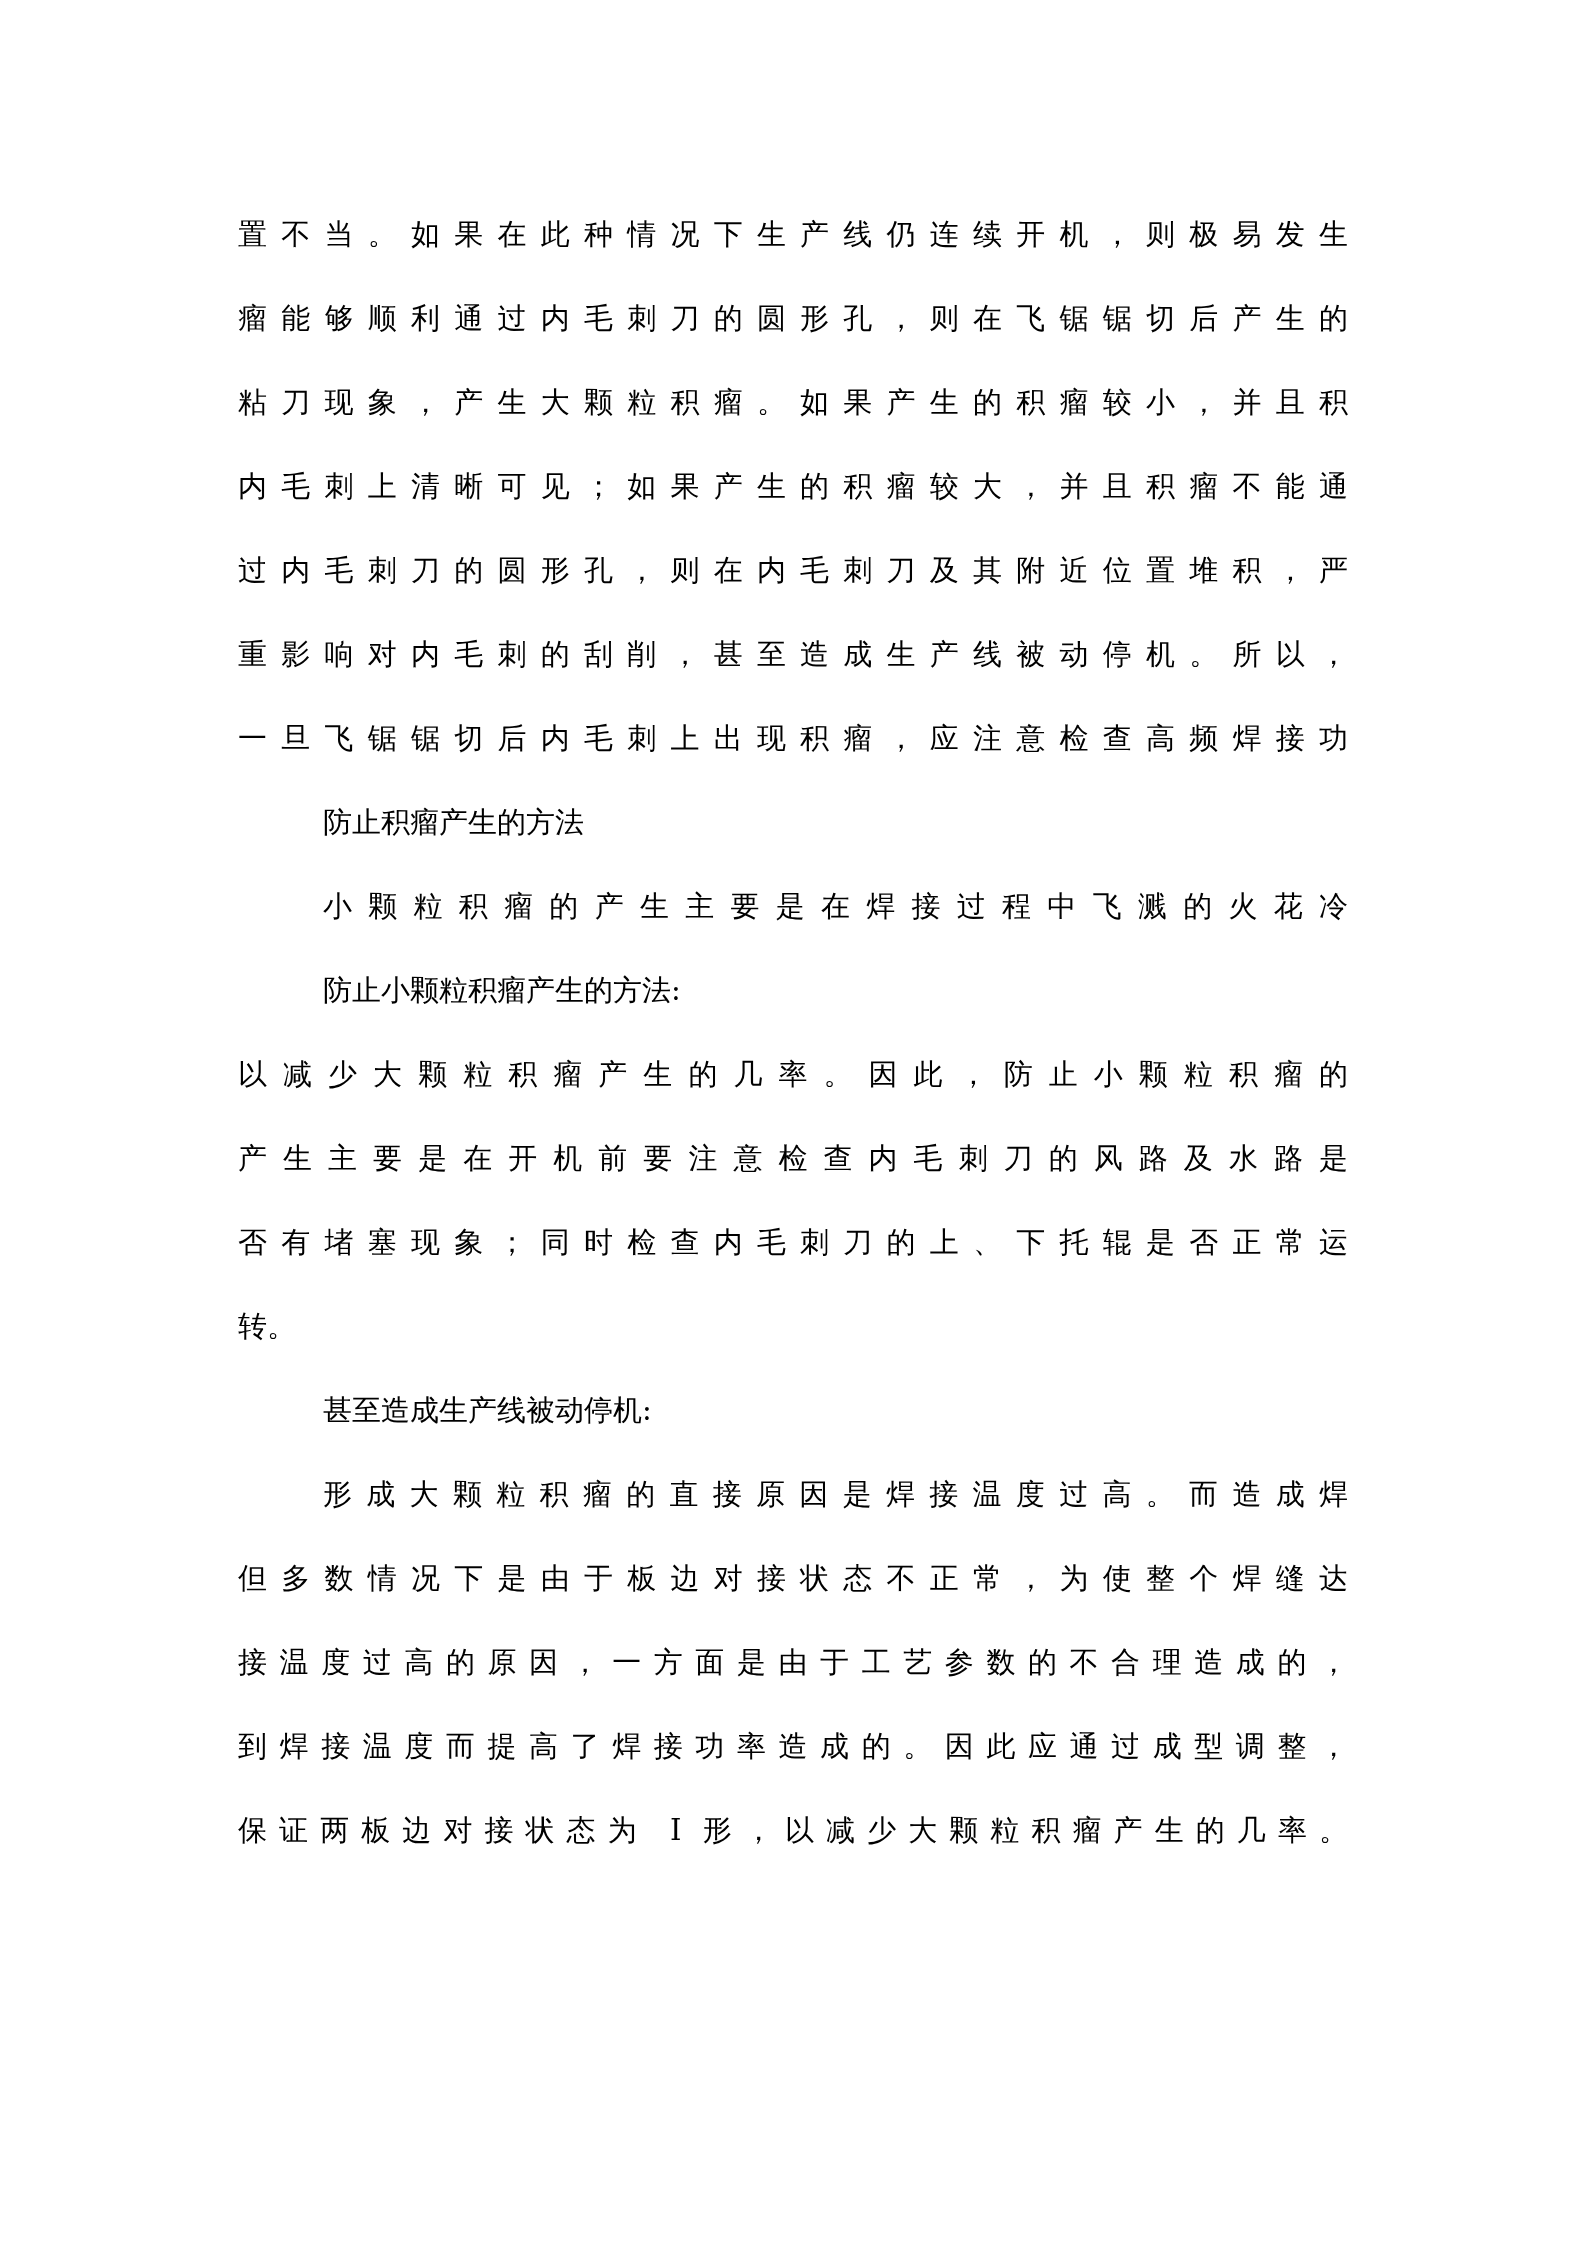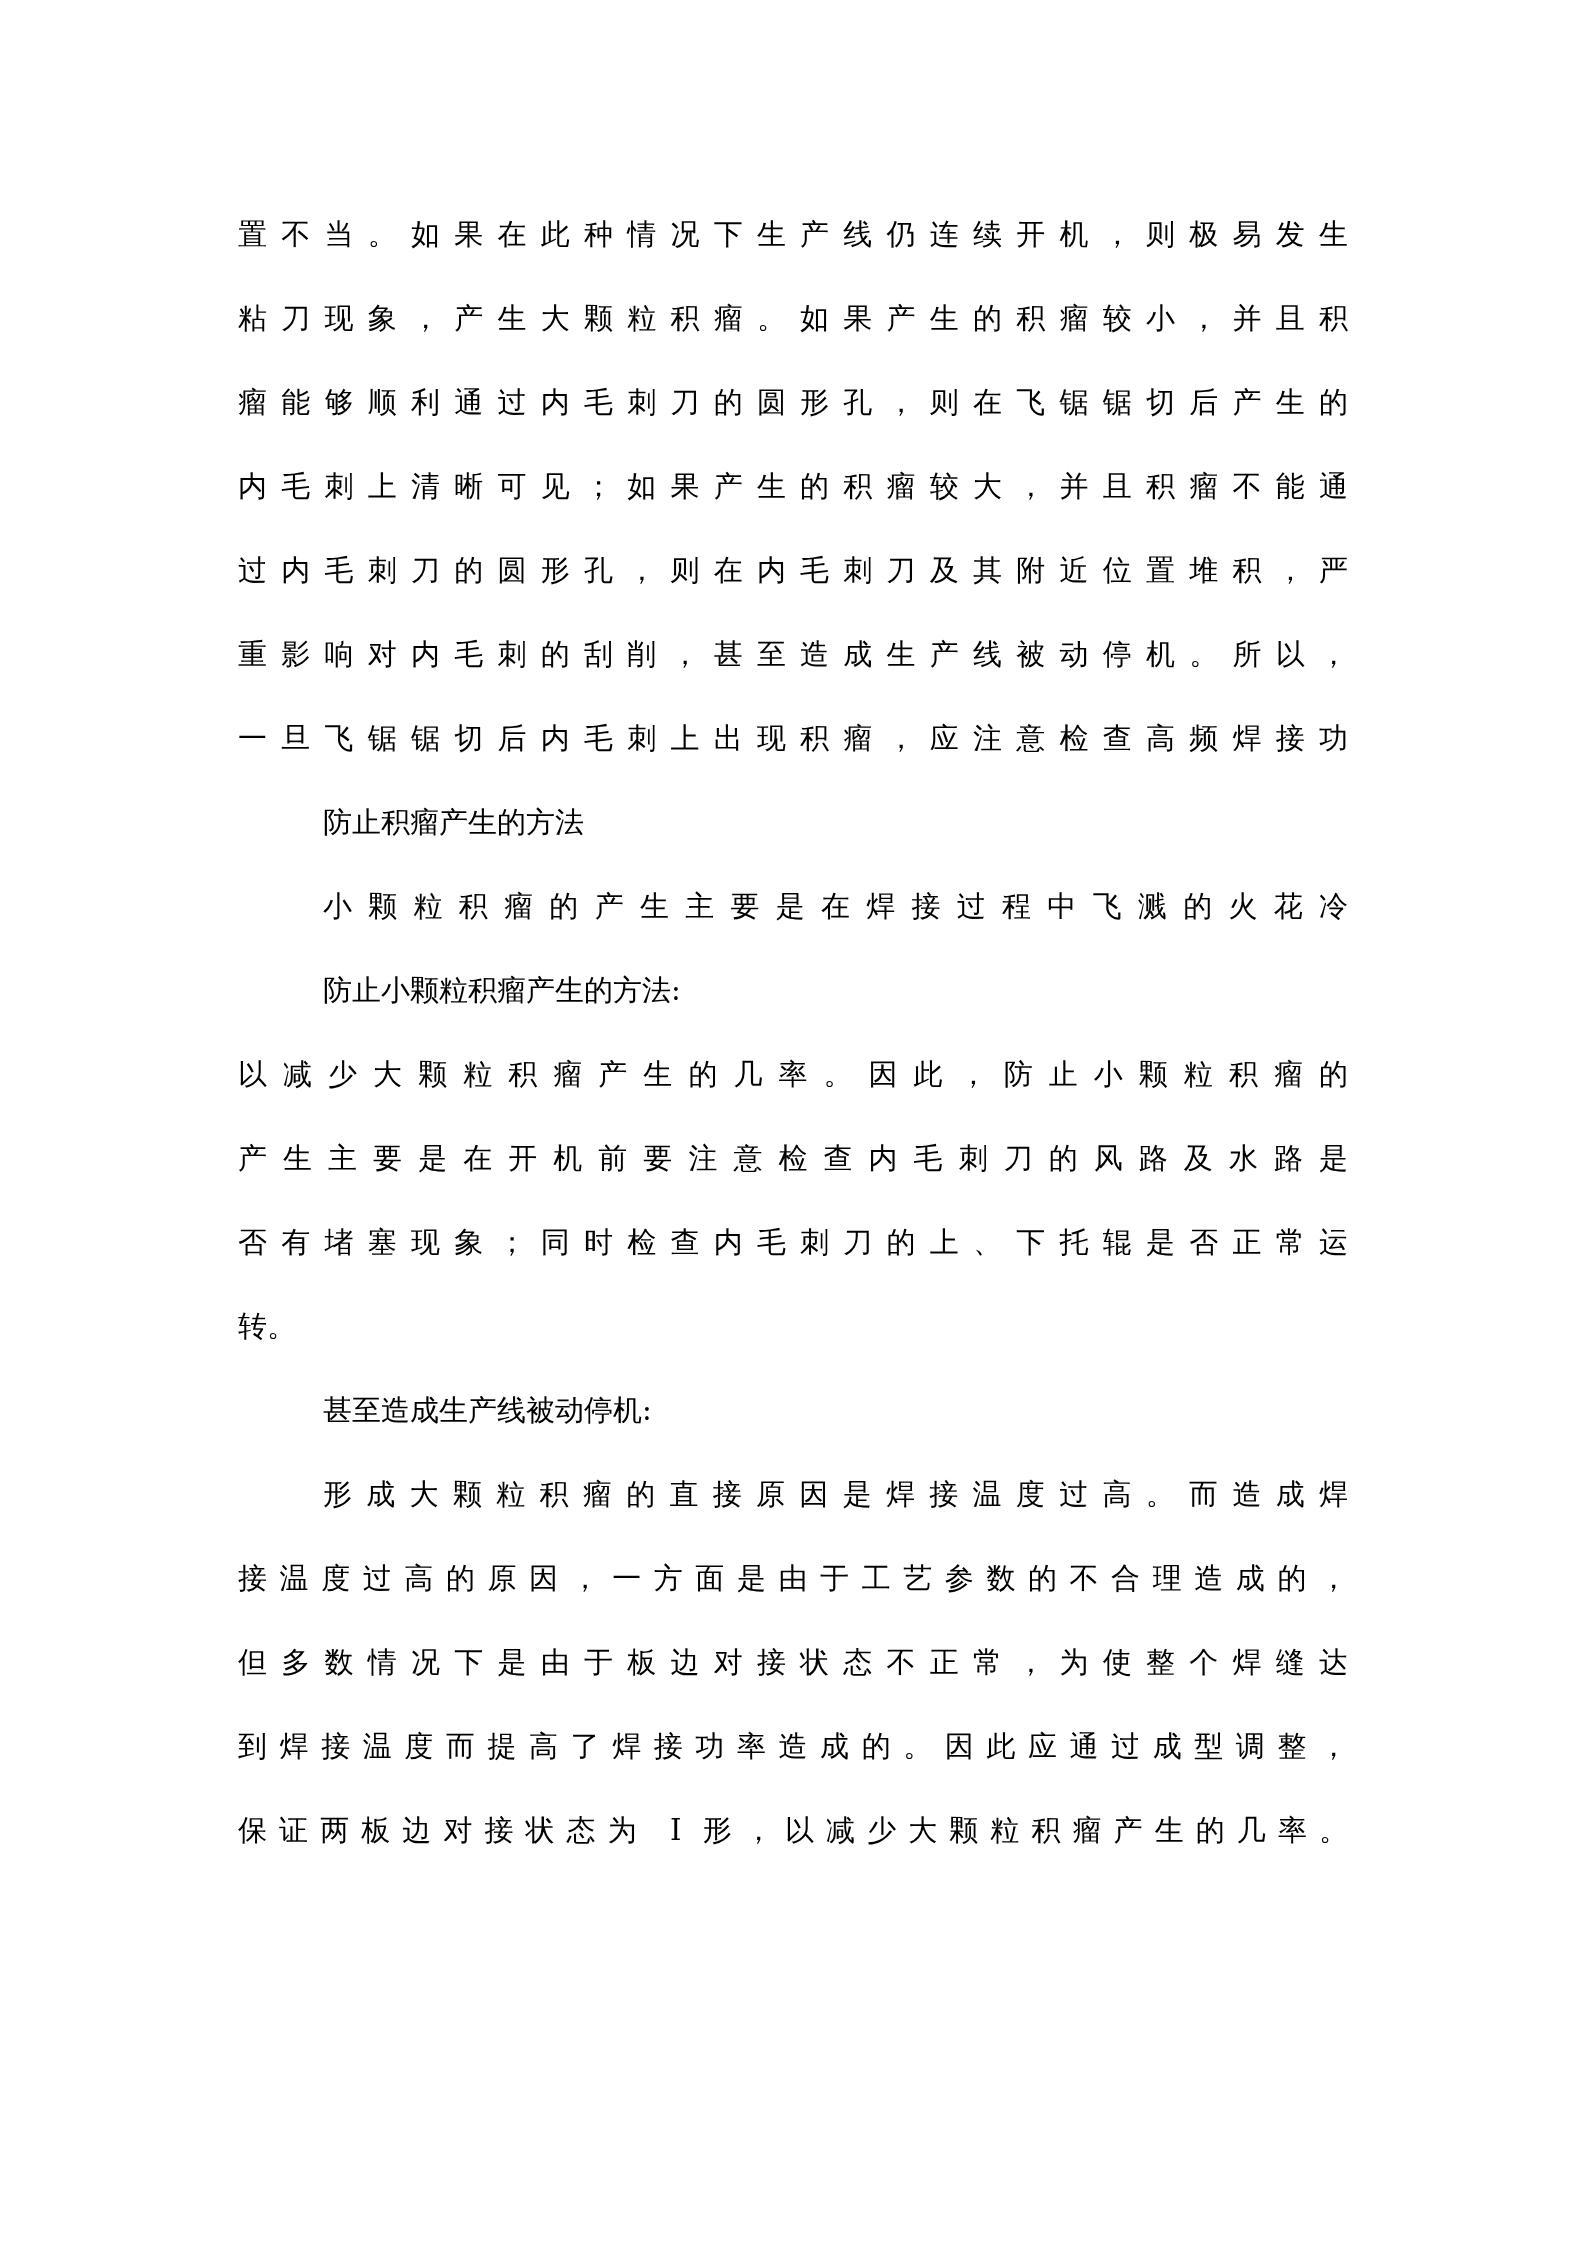--- a/index.html
+++ b/index.html
@@ -38,32 +38,32 @@
   }
   .bold {
     font-weight: normal;
   }
 </style>
 </head>
 <body>
 
 <div class="page">
   <p class="line justify">置不当。如果在此种情况下生产线仍连续开机，则极易发生</p>
+  <p class="line justify">瘤能够顺利通过内毛刺刀的圆形孔，则在飞锯锯切后产生的</p>
   <p class="line justify">粘刀现象，产生大颗粒积瘤。如果产生的积瘤较小，并且积</p>
-  <p class="line justify">瘤能够顺利通过内毛刺刀的圆形孔，则在飞锯锯切后产生的</p>
   <p class="line justify">内毛刺上清晰可见；如果产生的积瘤较大，并且积瘤不能通</p>
   <p class="line justify">过内毛刺刀的圆形孔，则在内毛刺刀及其附近位置堆积，严</p>
   <p class="line justify">重影响对内毛刺的刮削，甚至造成生产线被动停机。所以，</p>
   <p class="line justify">一旦飞锯锯切后内毛刺上出现积瘤，应注意检查高频焊接功</p>
   <p class="line indent bold">防止积瘤产生的方法</p>
   <p class="line indent justify">小颗粒积瘤的产生主要是在焊接过程中飞溅的火花冷</p>
   <p class="line indent">防止小颗粒积瘤产生的方法:</p>
   <p class="line justify">以减少大颗粒积瘤产生的几率。因此，防止小颗粒积瘤的</p>
   <p class="line justify">产生主要是在开机前要注意检查内毛刺刀的风路及水路是</p>
   <p class="line justify">否有堵塞现象；同时检查内毛刺刀的上、下托辊是否正常运</p>
   <p class="line">转。</p>
   <p class="line indent">甚至造成生产线被动停机:</p>
   <p class="line indent justify">形成大颗粒积瘤的直接原因是焊接温度过高。而造成焊</p>
+  <p class="line justify">但多数情况下是由于板边对接状态不正常，为使整个焊缝达</p>
   <p class="line justify">接温度过高的原因，一方面是由于工艺参数的不合理造成的，</p>
-  <p class="line justify">但多数情况下是由于板边对接状态不正常，为使整个焊缝达</p>
   <p class="line justify">到焊接温度而提高了焊接功率造成的。因此应通过成型调整，</p>
   <p class="line justify">保证两板边对接状态为 I 形，以减少大颗粒积瘤产生的几率。</p>
 </div>
 
 </body></html>

